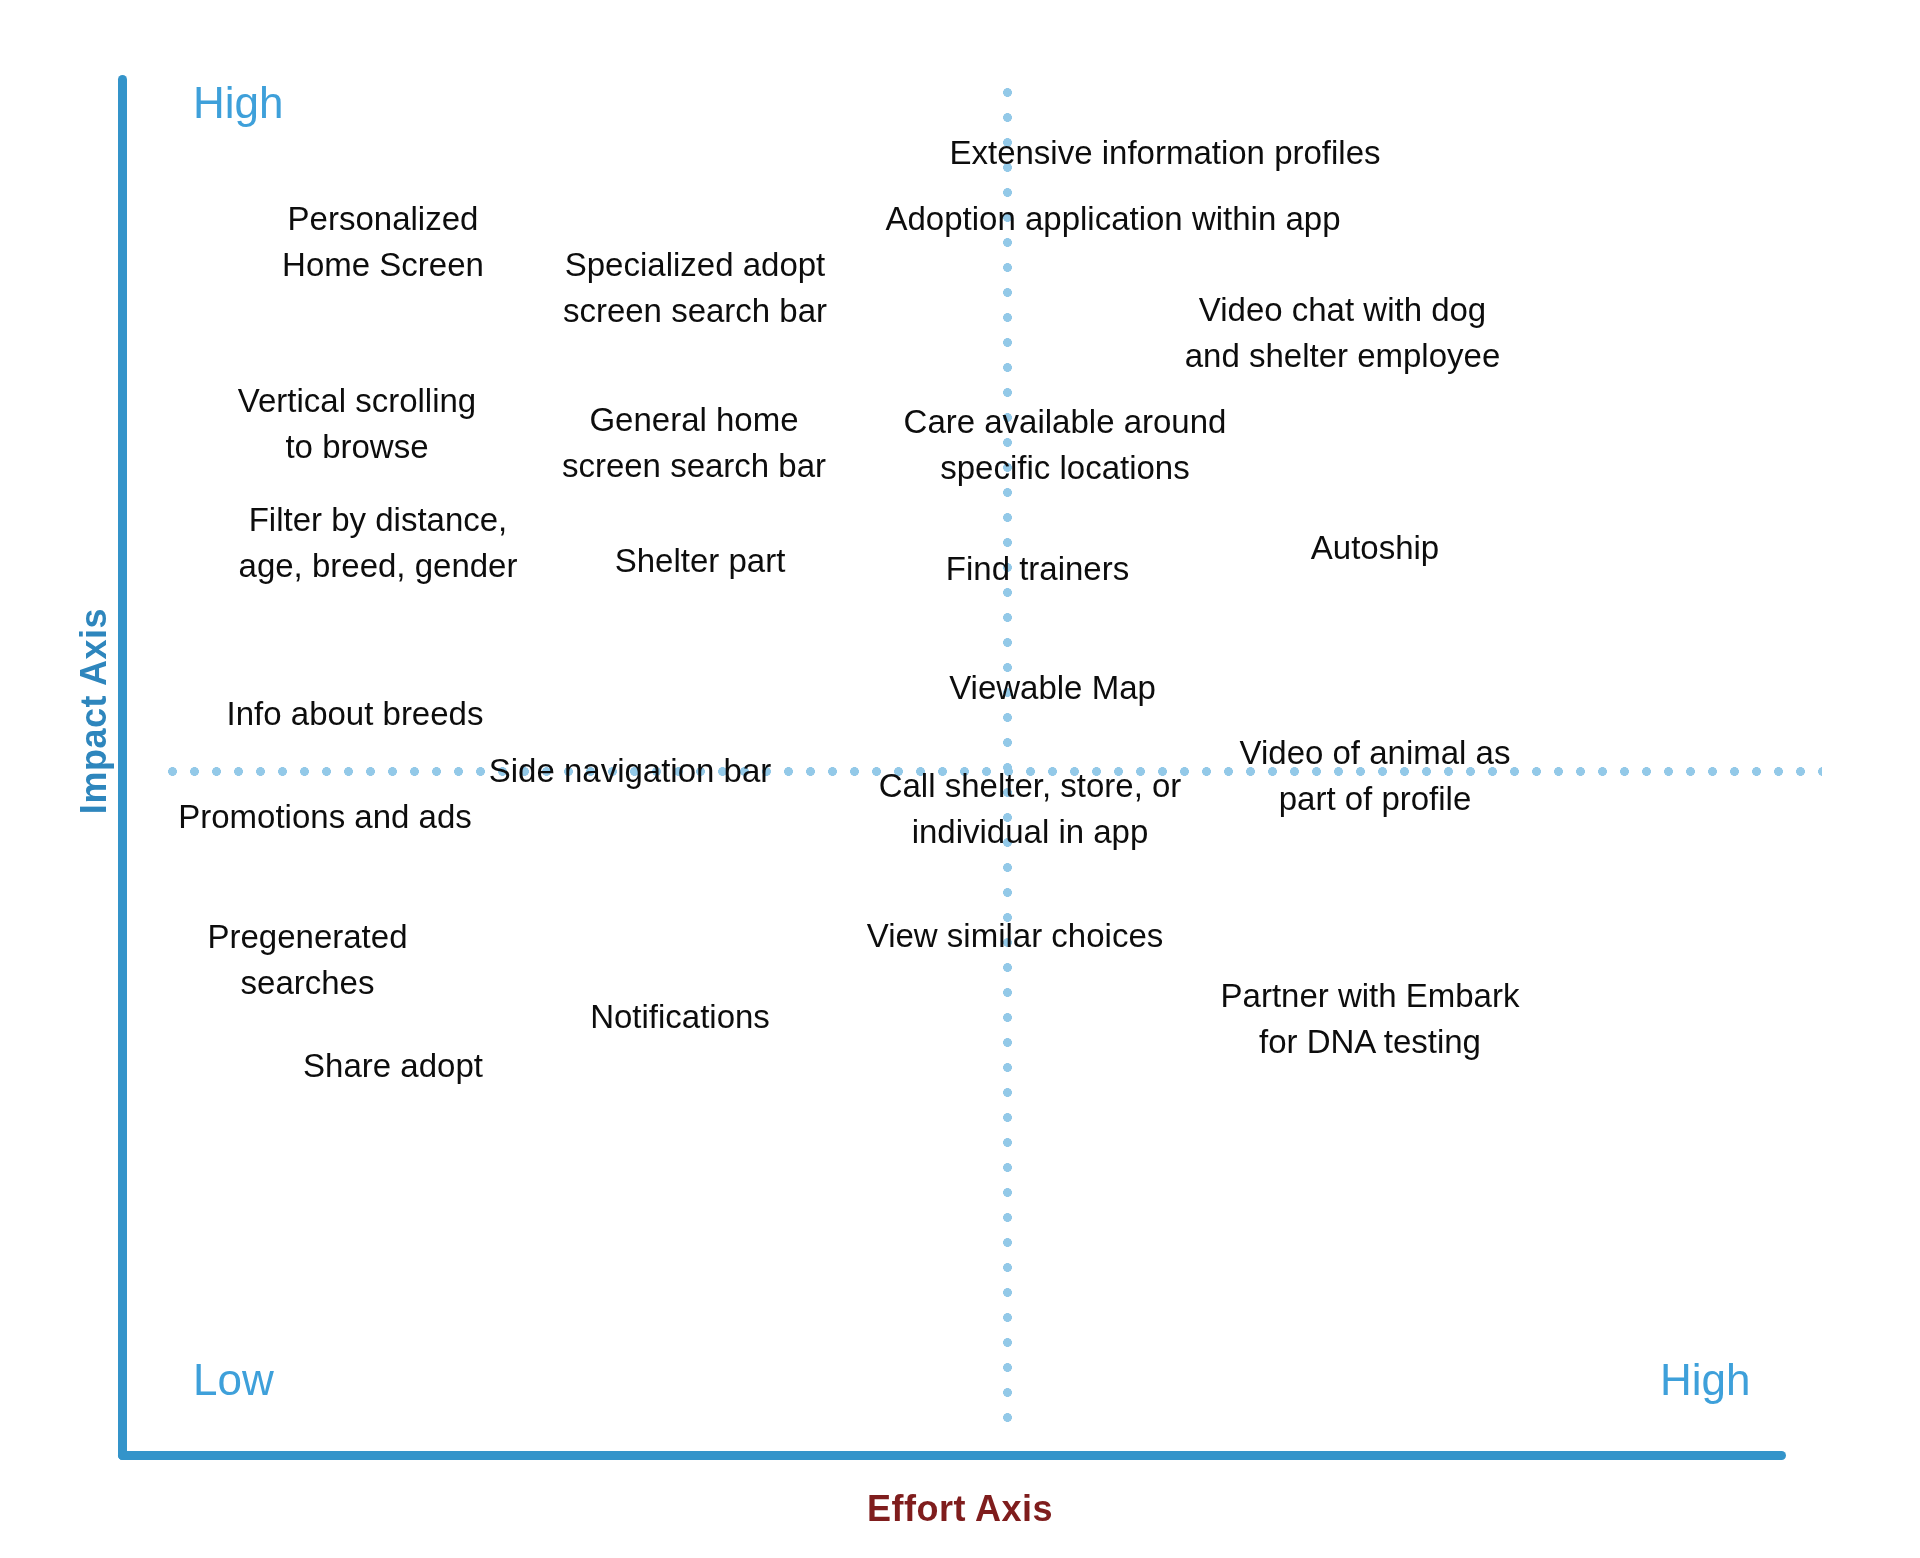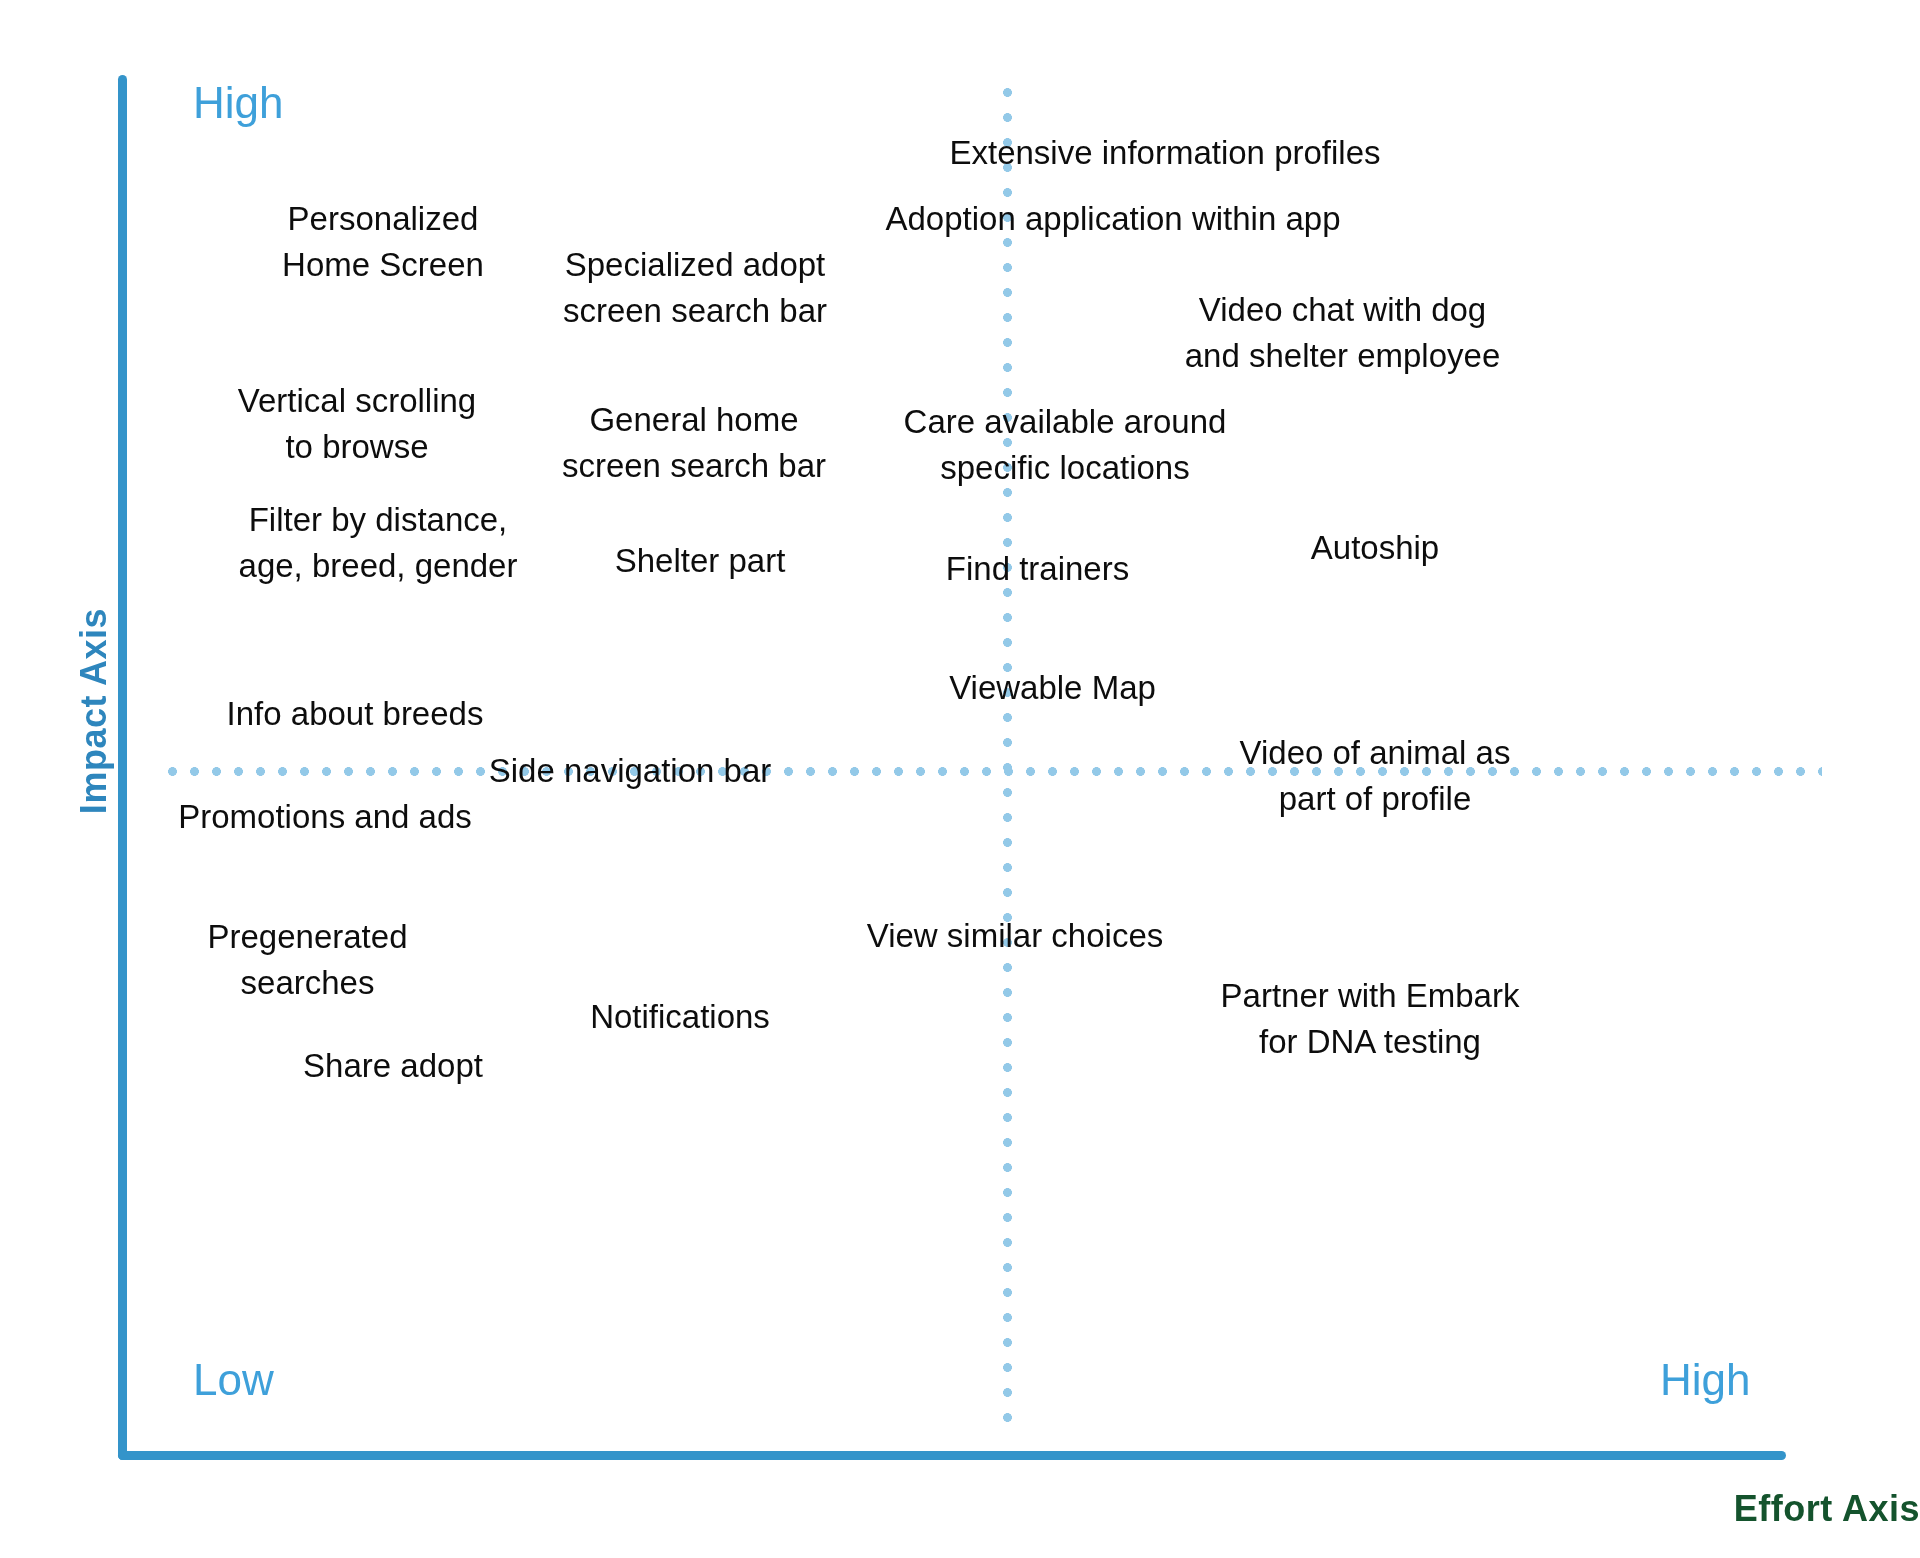--- a/index.html
+++ b/index.html
@@ -52,22 +52,22 @@
     font-size: 36px;
     font-weight: bold;
     letter-spacing: .5px;
     white-space: nowrap;
   }
   .axis-title-x {
     position: absolute;
     left: 0;
     top: 1488px;
     width: 1920px;
-    text-align: right;
-    color: #14532d;
+    text-align: center;
+    color: #7f1d1d;
     font-size: 36px;
     font-weight: bold;
     letter-spacing: .5px;
   }
 
   
   .scale-label {
     position: absolute;
     color: #3ea0da;
     font-size: 44px;
@@ -169,20 +169,22 @@
 
   <div class="item ta-c" style="left:150px;  top:914px; width:315px;">Pregenerated
 searches</div>
 
   <div class="item ta-c" style="left:540px;  top:994px; width:280px;">Notifications</div>
 
   <div class="item ta-c" style="left:268px;  top:1043px; width:250px;">Share adopt</div>
 
   <div class="item ta-c" style="left:920px;  top:665px; width:265px;">Viewable Map</div>
 
+  <div class="item ta-c" style="left:860px;  top:763px; width:340px;">Call shelter, store, or
+individual in app</div>
 
   <div class="item ta-c" style="left:1215px; top:730px; width:320px;">Video of animal as
 part of profile</div>
 
   <div class="item ta-c" style="left:855px;  top:913px; width:320px;">View similar choices</div>
 
   <div class="item ta-c" style="left:1205px; top:973px; width:330px;">Partner with Embark
 for DNA testing</div>
 
 </div>

